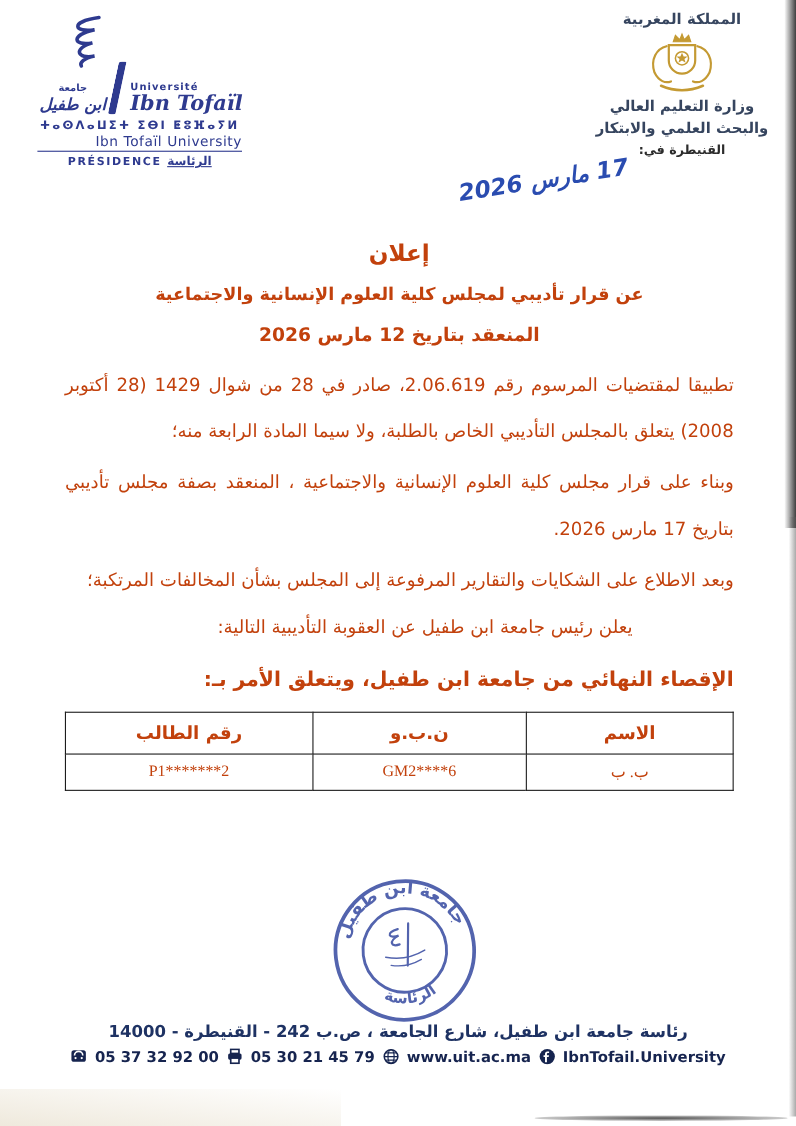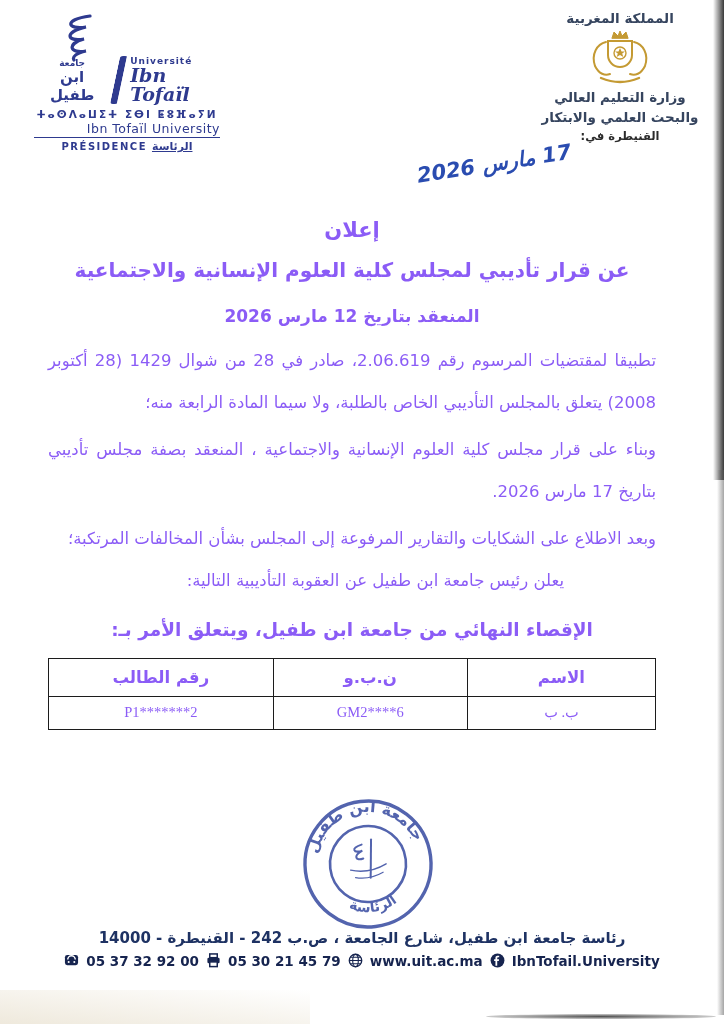--- a/index.html
+++ b/index.html
@@ -18,21 +18,21 @@
     background:radial-gradient(ellipse at center, rgba(40,40,40,.8), rgba(40,40,40,0)); border-radius:50%; }
   .noise-bl { position:absolute; left:0; bottom:0; width:310px; height:34px;
     background:linear-gradient(to top right, rgba(214,200,168,.4), rgba(214,200,168,0)); }
 
   
   .logo-block { position:absolute; left:30px; top:10px; width:200px; color:#2e3a8f; }
   .logo-squiggle { position:absolute; left:16px; top:2px; }
   .logo-row { position:absolute; left:6px; top:46px; display:flex; align-items:flex-end; gap:4px; }
   .logo-ar { text-align:center; direction:rtl; }
   .logo-ar .l1 { font-size:9px; font-weight:bold; letter-spacing:2px; }
-  .logo-ar .l2 { font-size:15px; font-weight:bold; }
+  .logo-ar .l2 { font-size:15px; font-weight:bold; font-style:italic; }
   .logo-stroke { width:8px; height:48px; border-left:7px solid #2e3a8f;
     transform:skewX(-12deg); border-radius:3px; margin:0 3px; }
   .logo-fr { text-align:left; }
   .logo-fr .l1 { font-size:9px; font-weight:bold; letter-spacing:1px; }
   .logo-fr .l2 { font-family:"DejaVu Serif", serif; font-style:italic; font-weight:bold; font-size:19px; line-height:1; }
   .logo-tifinagh { position:absolute; left:4px; top:98px; width:186px; text-align:center;
     font-size:10.5px; font-weight:bold; letter-spacing:2px; }
   .logo-en { position:absolute; left:4px; top:111px; width:186px; text-align:right;
     font-size:12.5px; font-weight:normal; letter-spacing:.5px; }
   .logo-presidence { position:absolute; left:4px; top:127px; width:186px; text-align:center;
@@ -46,27 +46,27 @@
   .coa { margin:2px auto 0; display:block; }
   .ministry-block .m1, .ministry-block .m2 { font-size:13.5px; font-weight:bold; line-height:1.45; }
   .place-line { margin-top:2px; font-size:11.5px; font-weight:bold; color:#2c2c2c; }
 
   
   .date-stamp { position:absolute; left:412px; top:152px; width:160px; direction:rtl;
     color:#2a4cb0; font-size:21px; font-weight:bold; font-style:italic;
     transform:rotate(-9deg); letter-spacing:1px; }
 
   
-  .content { position:absolute; left:48px; top:218px; width:608px; direction:rtl; color:#8b5cf6; }
+  .content { position:absolute; left:59px; top:218px; width:608px; direction:rtl; color:#c2410c; }
   .doc-title { text-align:center; font-size:21px; font-weight:bold; margin-bottom:16px; }
-  .doc-subtitle { text-align:center; font-size:20px; font-weight:bold; margin-bottom:24px; }
+  .doc-subtitle { text-align:center; font-size:16px; font-weight:bold; margin-bottom:18px; }
   .doc-dateline { text-align:center; font-size:17px; font-weight:bold; margin-bottom:14px; }
   .para { font-size:16.5px; line-height:2.55; text-align:justify; text-align-last:right; margin-bottom:5px; }
   .announce { font-size:16.5px; margin-top:8px; padding-right:92px; line-height:1.6; }
-  .sanction { text-align:center; font-size:18.5px; font-weight:bold; margin-top:24px; }
+  .sanction { font-size:18.5px; font-weight:bold; margin-top:24px; }
 
   
   .sanction-table { width:100%; margin-top:18px; border-collapse:collapse; direction:rtl; }
   .sanction-table th, .sanction-table td { border:1.8px solid #1c1c1c; text-align:center; }
   .sanction-table th { font-size:16.5px; font-weight:bold; height:38px; }
   .sanction-table td { font-size:14.5px; height:33px; font-family:Liberation Serif, serif; }
   .col-name { width:31%; } .col-code { width:32%; } .col-num { width:37%; }
 
   
   .stamp { position:absolute; left:298px; top:794px; transform:rotate(-7deg); opacity:.88; }

